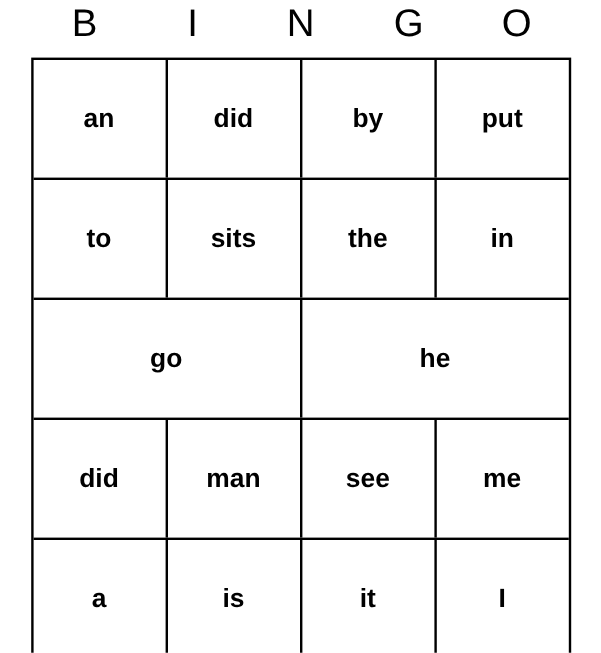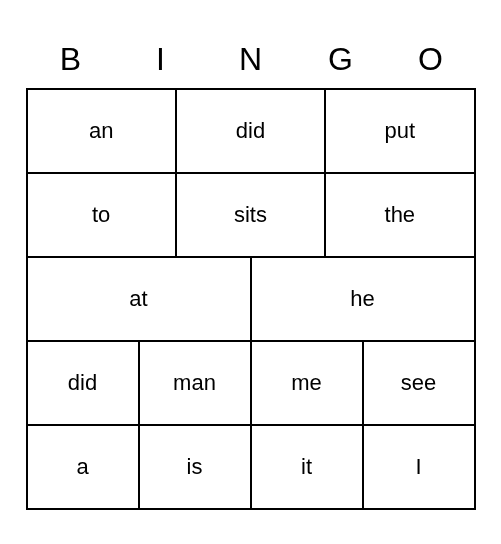--- a/index.html
+++ b/index.html
@@ -47,27 +47,27 @@
       display: flex;
       border-bottom: 2px solid #000;
     }
 
     .bingo-row:last-child {
       border-bottom: none;
     }
 
     .bingo-cell {
       flex: 1;
-      height: 82px;
+      height: 98px;
       display: flex;
       align-items: center;
       justify-content: center;
       border-right: 2px solid #000;
       font-size: 22px;
-      font-weight: normal;
+      font-weight: bold;
       text-align: left;
     }
 
     .bingo-cell:last-child {
       border-right: none;
     }
   </style>
 </head>
 <body>
 
@@ -76,36 +76,38 @@
   <div class="bingo-header-cell">B</div>
       <div class="bingo-header-cell">I</div>
       <div class="bingo-header-cell">N</div>
       <div class="bingo-header-cell">G</div>
       <div class="bingo-header-cell">O</div>
     </div>
   <div class="bingo-grid">
   <div class="bingo-row">
         <div class="bingo-cell">an</div>
         <div class="bingo-cell">did</div>
+        <div class="bingo-cell">by</div>
         <div class="bingo-cell">put</div>
       </div>
       <div class="bingo-row">
         <div class="bingo-cell">to</div>
         <div class="bingo-cell">sits</div>
         <div class="bingo-cell">the</div>
+        <div class="bingo-cell">in</div>
       </div>
       <div class="bingo-row">
-        <div class="bingo-cell">at</div>
+        <div class="bingo-cell">go</div>
         <div class="bingo-cell">he</div>
       </div>
       <div class="bingo-row">
         <div class="bingo-cell">did</div>
         <div class="bingo-cell">man</div>
+        <div class="bingo-cell">see</div>
         <div class="bingo-cell">me</div>
-        <div class="bingo-cell">see</div>
       </div>
       <div class="bingo-row">
         <div class="bingo-cell">a</div>
         <div class="bingo-cell">is</div>
         <div class="bingo-cell">it</div>
         <div class="bingo-cell">I</div>
       </div>
     </div>
 </div>
 

